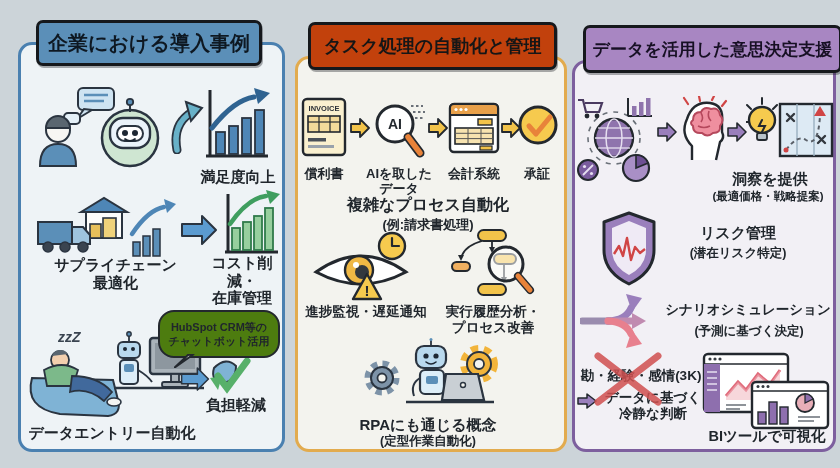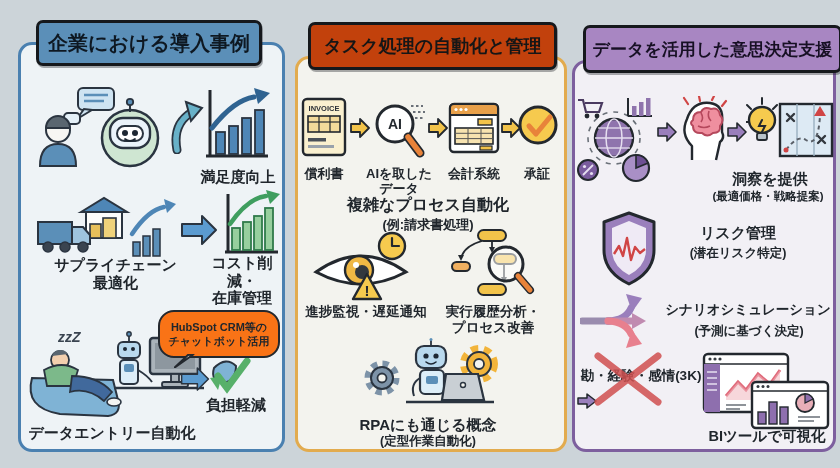--- a/index.html
+++ b/index.html
@@ -11,21 +11,21 @@
   .panel.right{left:572px;top:60px;width:264px;height:392px;background:#f2f0f5;border:3px solid #7d5f9e;}
   .hdr{position:absolute;display:flex;align-items:center;justify-content:center;
        border:3px solid #15181c;border-radius:7px;font-weight:bold;z-index:5;
        box-shadow:1px 2px 0 rgba(20,24,30,.35);letter-spacing:0;}
   .hdr.blue{left:36px;top:20px;width:220px;height:40px;background:#5b8fb8;color:#0e1822;font-size:20px;border-radius:7px;}
   .hdr.yellow{left:308px;top:22px;width:243px;height:42px;background:#c2410c;color:#161616;font-size:18px;}
   .hdr.purple{left:583px;top:25px;width:253px;height:42px;background:#a886c2;color:#171024;font-size:17px;}
   .lbl{position:absolute;color:#20262c;font-weight:bold;text-align:center;
        white-space:pre-line;line-height:1.18;z-index:4;}
   .ic{position:absolute;z-index:3;}
-  .bubble{position:absolute;background:#f97316;border:2.5px solid #23282e;border-radius:16px;
+  .bubble{position:absolute;background:#4d7c0f;border:2.5px solid #23282e;border-radius:16px;
           display:flex;align-items:center;justify-content:center;text-align:center;
           font-weight:bold;font-size:11px;line-height:1.3;color:#20262c;white-space:pre-line;z-index:6;}
   .bubble .tail{position:absolute;left:14px;bottom:-12px;}
 </style>
 </head>
 <body>
 
 <div class="stage">
 
   <div class="panel left"></div>
@@ -344,20 +344,22 @@
   <div class="lbl" style="left:674px;top:324px;width:150px;font-size:12.5px">(予測に基づく決定)</div>
 
   <div class="lbl" style="left:576px;top:368px;width:130px;font-size:13.5px;z-index:4">勘・経験・感情(3K)</div>
   <svg class="ic" style="left:592px;top:350px;z-index:5" width="72" height="58" viewBox="0 0 72 58">
     <path d="M6,6 L66,52 M66,6 L6,52" stroke="#d05050" stroke-width="7" stroke-linecap="round" opacity="0.85"></path>
   </svg>
 
   <svg class="ic" style="left:577px;top:393px" width="20" height="16" viewBox="0 0 20 16">
     <polygon points="1,5 10,5 10,1 19,8 10,15 10,11 1,11" fill="#9a7fbc" stroke="#23282e" stroke-width="1.5" stroke-linejoin="round"></polygon>
   </svg>
+  <div class="lbl" style="left:596px;top:390px;width:114px;font-size:13.5px">データに基づく
+冷静な判断</div>
 
   <svg class="ic" style="left:700px;top:350px" width="132" height="80" viewBox="0 0 132 80">
     <rect x="4" y="4" width="84" height="58" rx="4" fill="#fff" stroke="#23282e" stroke-width="2.4"></rect>
     <line x1="4" y1="14" x2="88" y2="14" stroke="#23282e" stroke-width="1.6"></line>
     <circle cx="10" cy="9" r="1.6" fill="#33383e"></circle>
       <circle cx="15" cy="9" r="1.6" fill="#33383e"></circle>
       <circle cx="20" cy="9" r="1.6" fill="#33383e"></circle>
     <rect x="4" y="14" width="16" height="48" fill="#8e6fae"></rect>
     <path d="M7,22 h10 M7,28 h10 M7,34 h10 M7,40 h10" stroke="#e6dff0" stroke-width="1.6"></path>
     <path d="M26,46 L38,32 L46,40 L58,24 L70,34 L80,20" stroke="#e06a7a" stroke-width="3" fill="none"></path>

